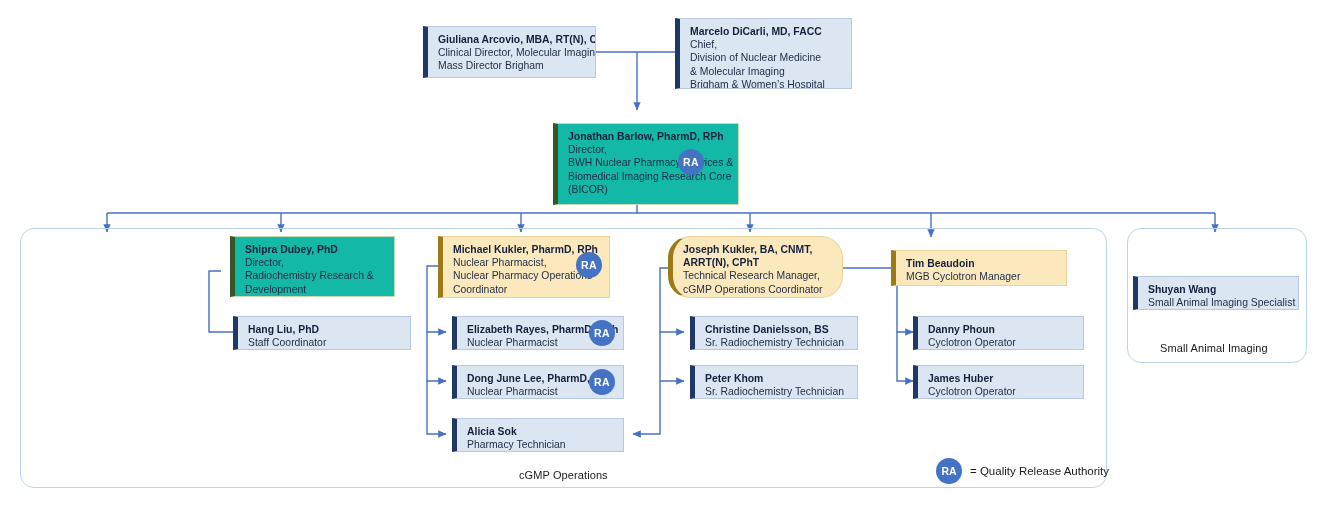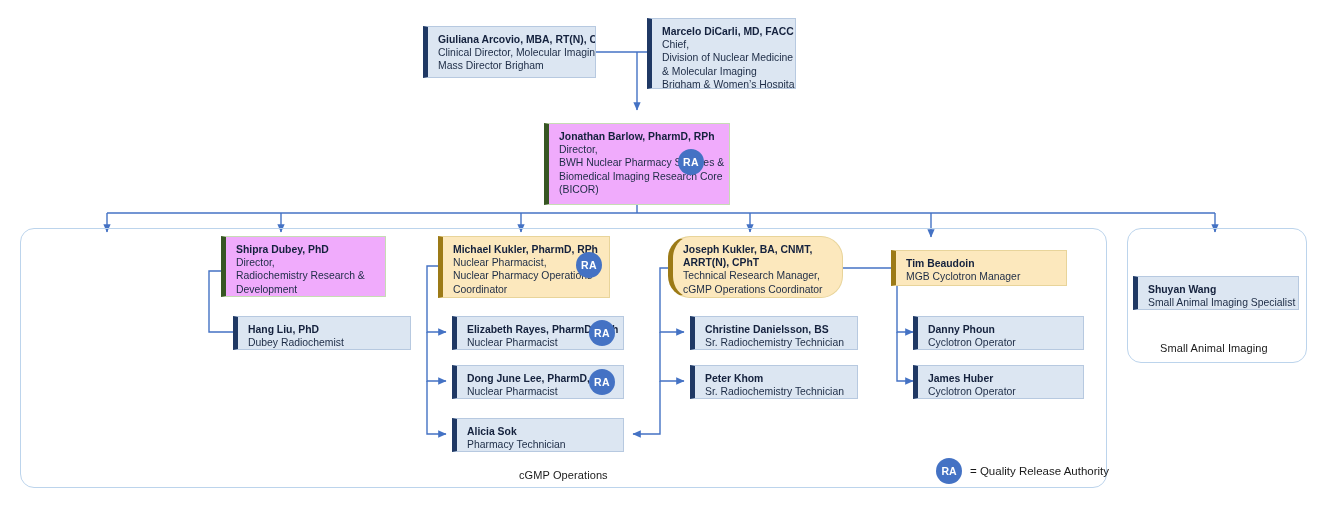--- a/index.html
+++ b/index.html
@@ -63,23 +63,24 @@
   .node .ttl span { display: block; white-space: nowrap; }
 
   
   .node.blue {
     background: #dce6f2;
     border-color: #b7c9e0;
     border-left: 5px solid #1f3864;
   }
   
   .node.green {
-    background: #f0abfc;
+    background: #14b8a6;
     border-color: #c6dcb4;
     border-left: 5px solid #375623;
+    margin-left: 9px;
   }
   
   .node.gold {
     background: #fce8bd;
     border-color: #e8d49a;
     border-left: 5px solid #9c7a16;
   }
   
   .ra-badge {
     position: absolute;
@@ -172,21 +173,21 @@
   <div class="group-label" style="left:1160px; top:342px;">Small Animal Imaging</div>
 
   <div class="node blue" style="left:423px; top:26px; width:173px; height:52px;">
     <span class="nm">Giuliana Arcovio, MBA, RT(N), CNMT</span>
     <span class="ttl">
       <span>Clinical Director, Molecular Imaging</span>
       <span>Mass Director Brigham</span>
     </span>
   </div>
 
-  <div class="node blue" style="left:647px; top:18px; width:149px; height:71px;">
+  <div class="node blue" style="left:675px; top:18px; width:177px; height:71px;">
     <span class="nm">Marcelo DiCarli, MD, FACC</span>
     <span class="ttl">
       <span>Chief,</span>
       <span>Division of Nuclear Medicine</span>
       <span>&amp; Molecular Imaging</span>
       <span>Brigham &amp; Women’s Hospital</span>
     </span>
   </div>
 
   <div class="node green" style="left:544px; top:123px; width:186px; height:82px;">
@@ -206,21 +207,21 @@
     <span class="ttl">
       <span>Director,</span>
       <span>Radiochemistry Research &amp;</span>
       <span>Development</span>
     </span>
   </div>
 
   <div class="node blue" style="left:233px; top:316px; width:178px; height:34px;">
     <span class="nm">Hang Liu, PhD</span>
     <span class="ttl">
-      <span>Dubey Radiochemist</span>
+      <span>Staff Coordinator</span>
     </span>
   </div>
 
   <div class="node gold" style="left:438px; top:236px; width:172px; height:62px;">
     <span class="nm">Michael Kukler, PharmD, RPh</span>
     <span class="ttl">
       <span>Nuclear Pharmacist,</span>
       <span>Nuclear Pharmacy Operations</span>
       <span>Coordinator</span>
     </span>

